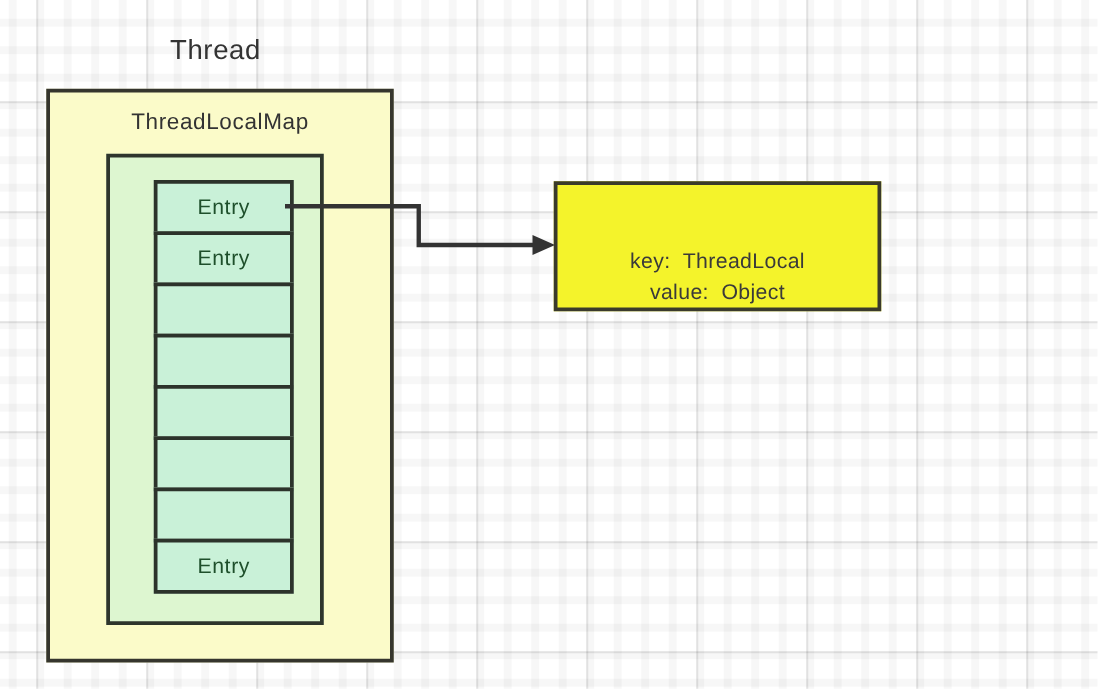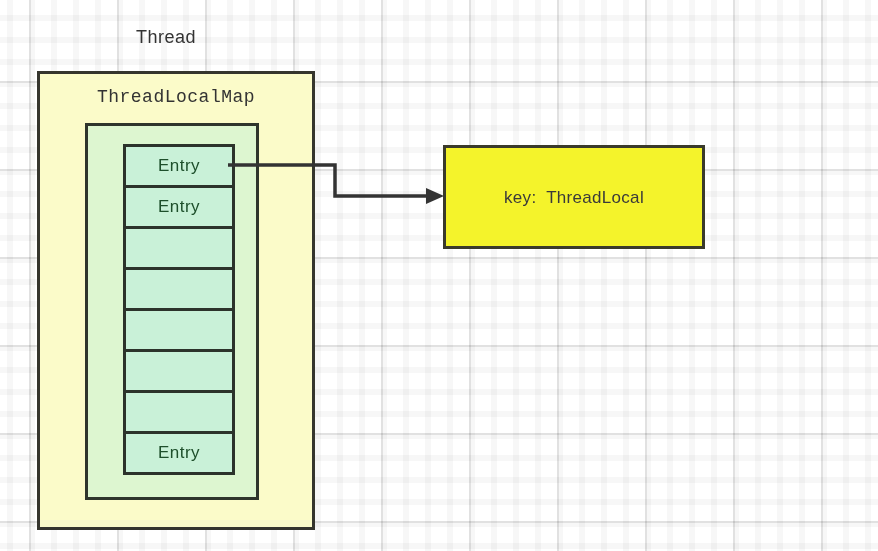--- a/index.html
+++ b/index.html
@@ -13,30 +13,30 @@
     background-image:
       linear-gradient(to right, rgba(0,0,0,0.09) 2px, transparent 2px),
       linear-gradient(to bottom, rgba(0,0,0,0.09) 2px, transparent 2px),
       linear-gradient(to right, rgba(0,0,0,0.03) 6px, transparent 6px),
       linear-gradient(to bottom, rgba(0,0,0,0.03) 6px, transparent 6px);
     background-size: 88px 88px, 88px 88px, 22px 22px, 22px 22px;
     background-position: 29px 81px, 29px 81px, 7px 15px, 7px 15px;
   }
   .thread-label {
     position: absolute; left: 136px; top: 27px;
-    font-size: 18px; color: #333333; letter-spacing: 0.5px;
+    font-size: 22px; color: #333333; letter-spacing: 0.5px;
   }
   .outer-box {
     position: absolute; left: 37px; top: 71px;
     width: 278px; height: 459px; box-sizing: border-box;
     background: #fbfbc9; border: 3px solid #35352d;
   }
   .outer-box-title {
     margin-top: 13px; text-align: center;
-    font-size: 18px; color: #333333; letter-spacing: 0.5px; font-family: Liberation Mono, monospace;
+    font-size: 18px; color: #333333; letter-spacing: 0.5px;
   }
   .entry-container {
     position: absolute; left: 85px; top: 123px;
     width: 174px; height: 377px; box-sizing: border-box;
     background: #ddf6d0; border: 3px solid #2e352c;
   }
   .cell-stack {
     position: absolute; left: 123px; top: 144px; width: 106px;
   }
   .cell {
@@ -48,22 +48,22 @@
   .cell + .cell { margin-top: -3px; }
   .note-text {
     position: absolute; left: 400px; top: 74px; width: 334px;
     text-align: center; font-size: 17.5px; line-height: 25px;
     color: #333333;
   }
   .detail-box {
     position: absolute; left: 443px; top: 145px;
     width: 262px; height: 104px; box-sizing: border-box;
     background: #f4f32b; border: 3px solid #3a3a2b;
-    display: flex; flex-direction: row;
-    align-items: center; justify-content: center;
+    display: flex; flex-direction: column;
+    align-items: center; justify-content: flex-end;
     font-size: 17px; line-height: 25px; color: #3a3a3a;
     white-space: pre-wrap; letter-spacing: 0.3px;
   }
   .arrow-layer {
     position: absolute; left: 0; top: 0; width: 878px; height: 551px;
     pointer-events: none; z-index: 5;
   }
 </style>
 </head>
 <body>
@@ -87,20 +87,21 @@
     <div class="cell"></div>
     <div class="cell"></div>
     <div class="cell">Entry</div>
   </div>
 
   <div class="note-text">
   </div>
 
   <div class="detail-box">
     <div>key:  ThreadLocal</div>
+    <div>value:  Object</div>
   </div>
 
   <svg class="arrow-layer" width="878" height="551" viewBox="0 0 878 551" xmlns="http://www.w3.org/2000/svg">
     <polyline points="228,165 335,165 335,196 428,196" fill="none" stroke="#333333" stroke-width="3.5"></polyline>
     <polygon points="444,196 426,188 426,204" fill="#333333"></polygon>
   </svg>
 
 </div>
 
 </body></html>

